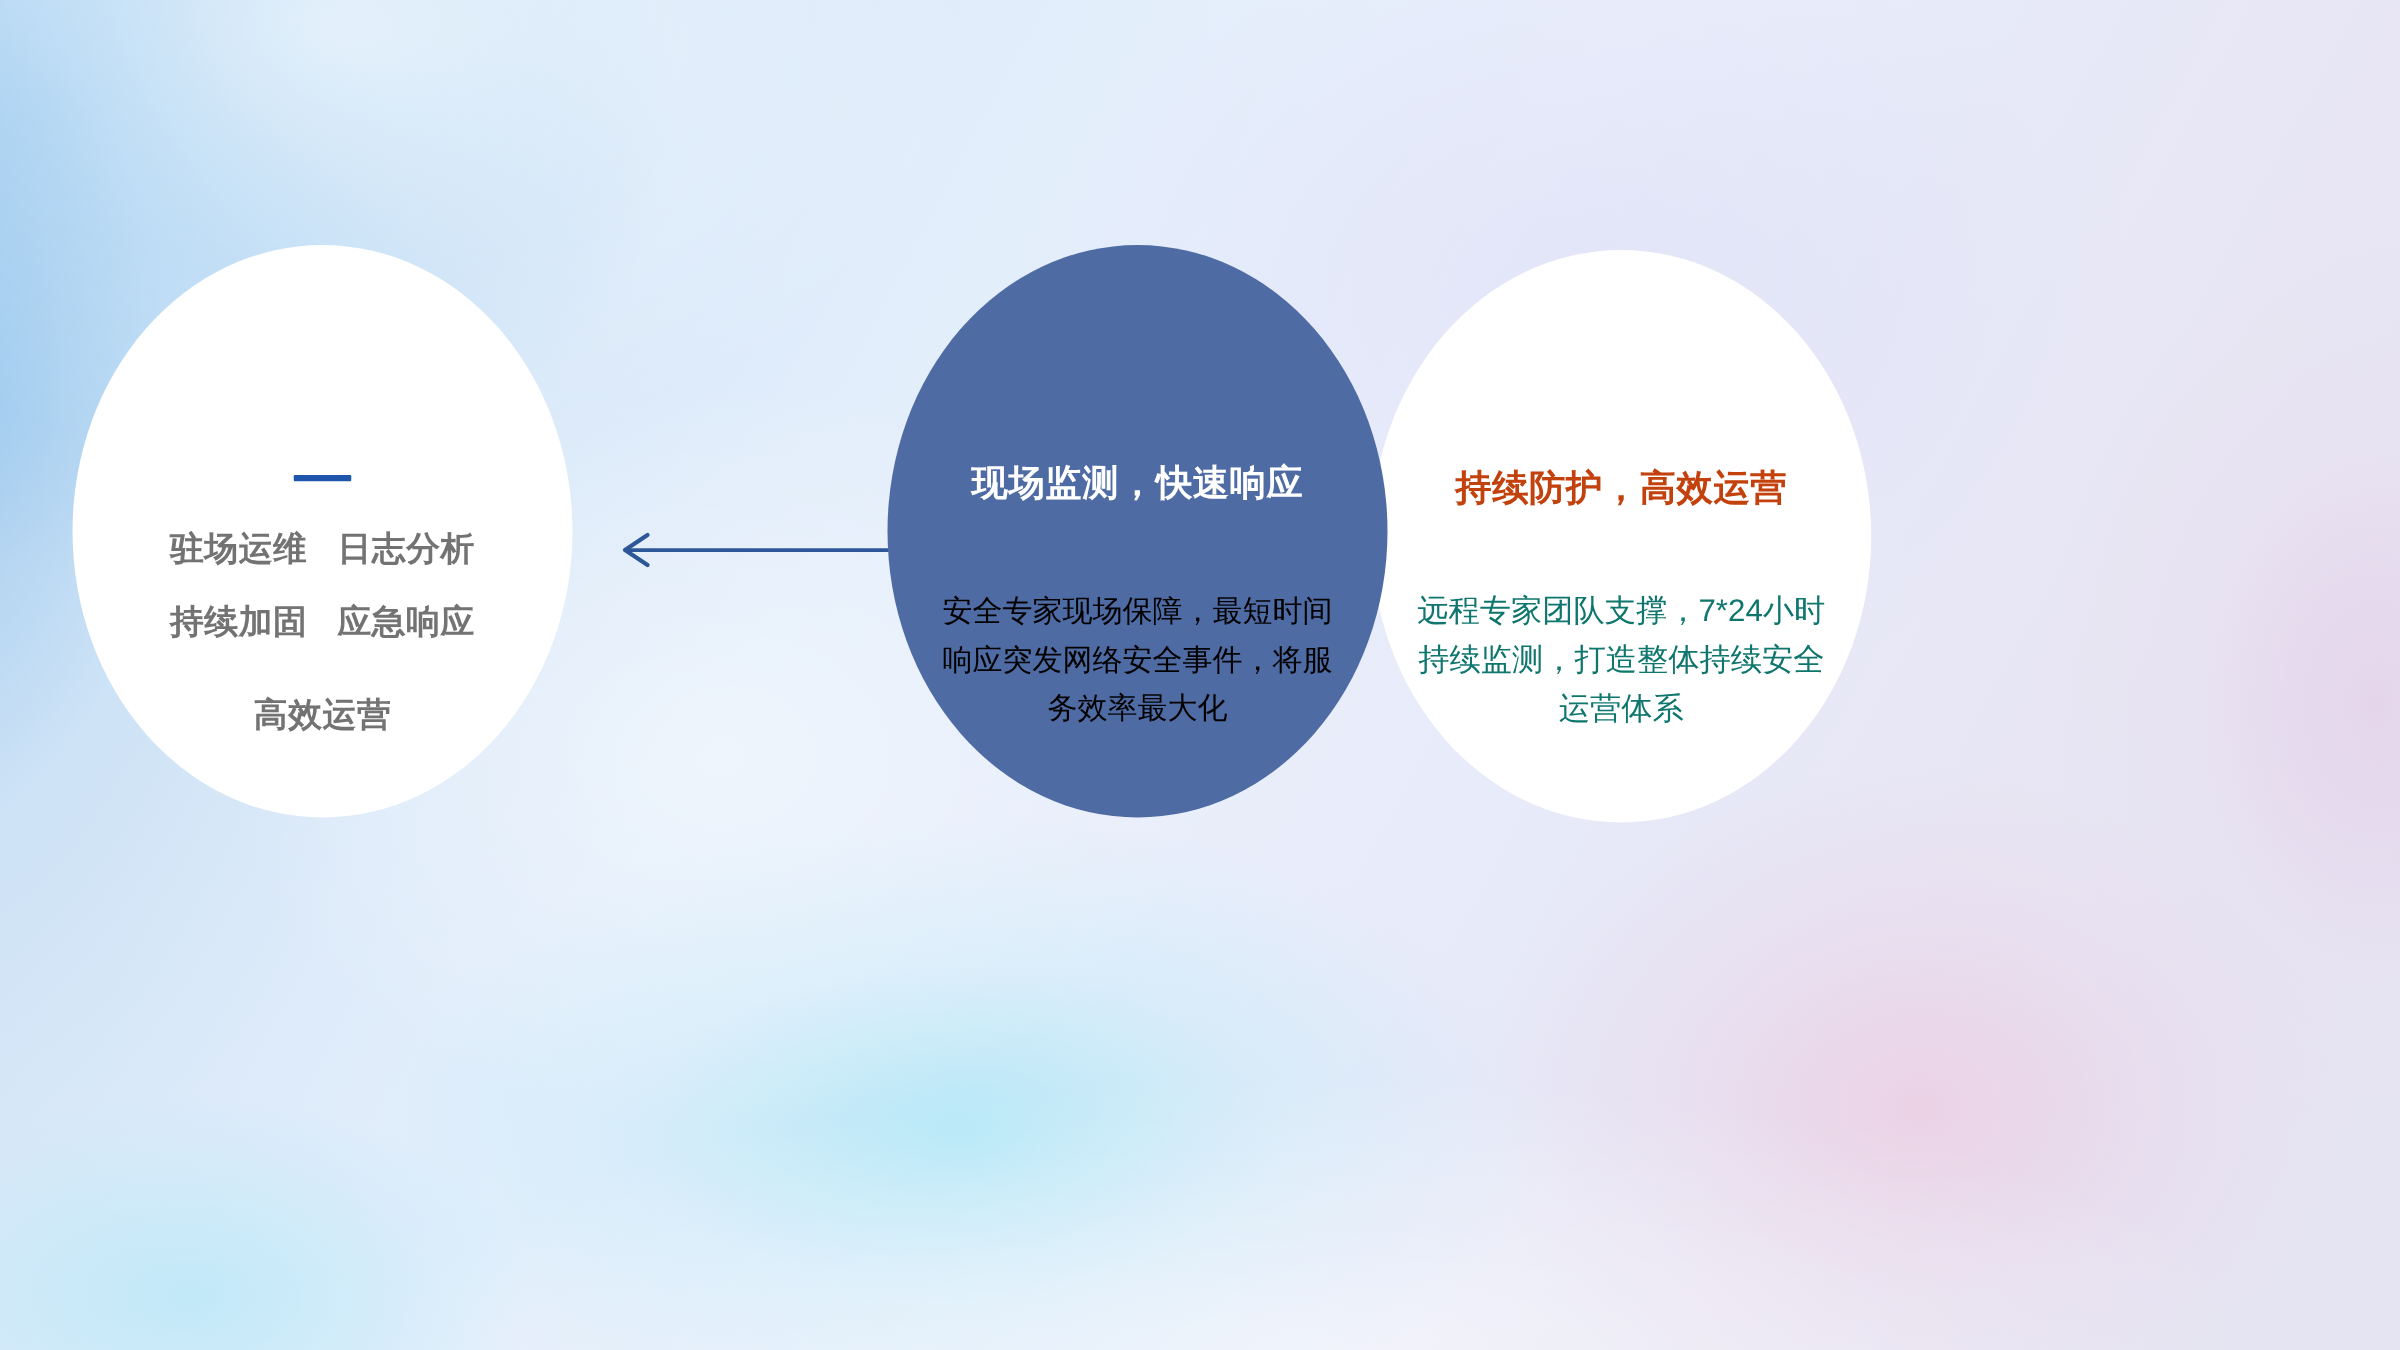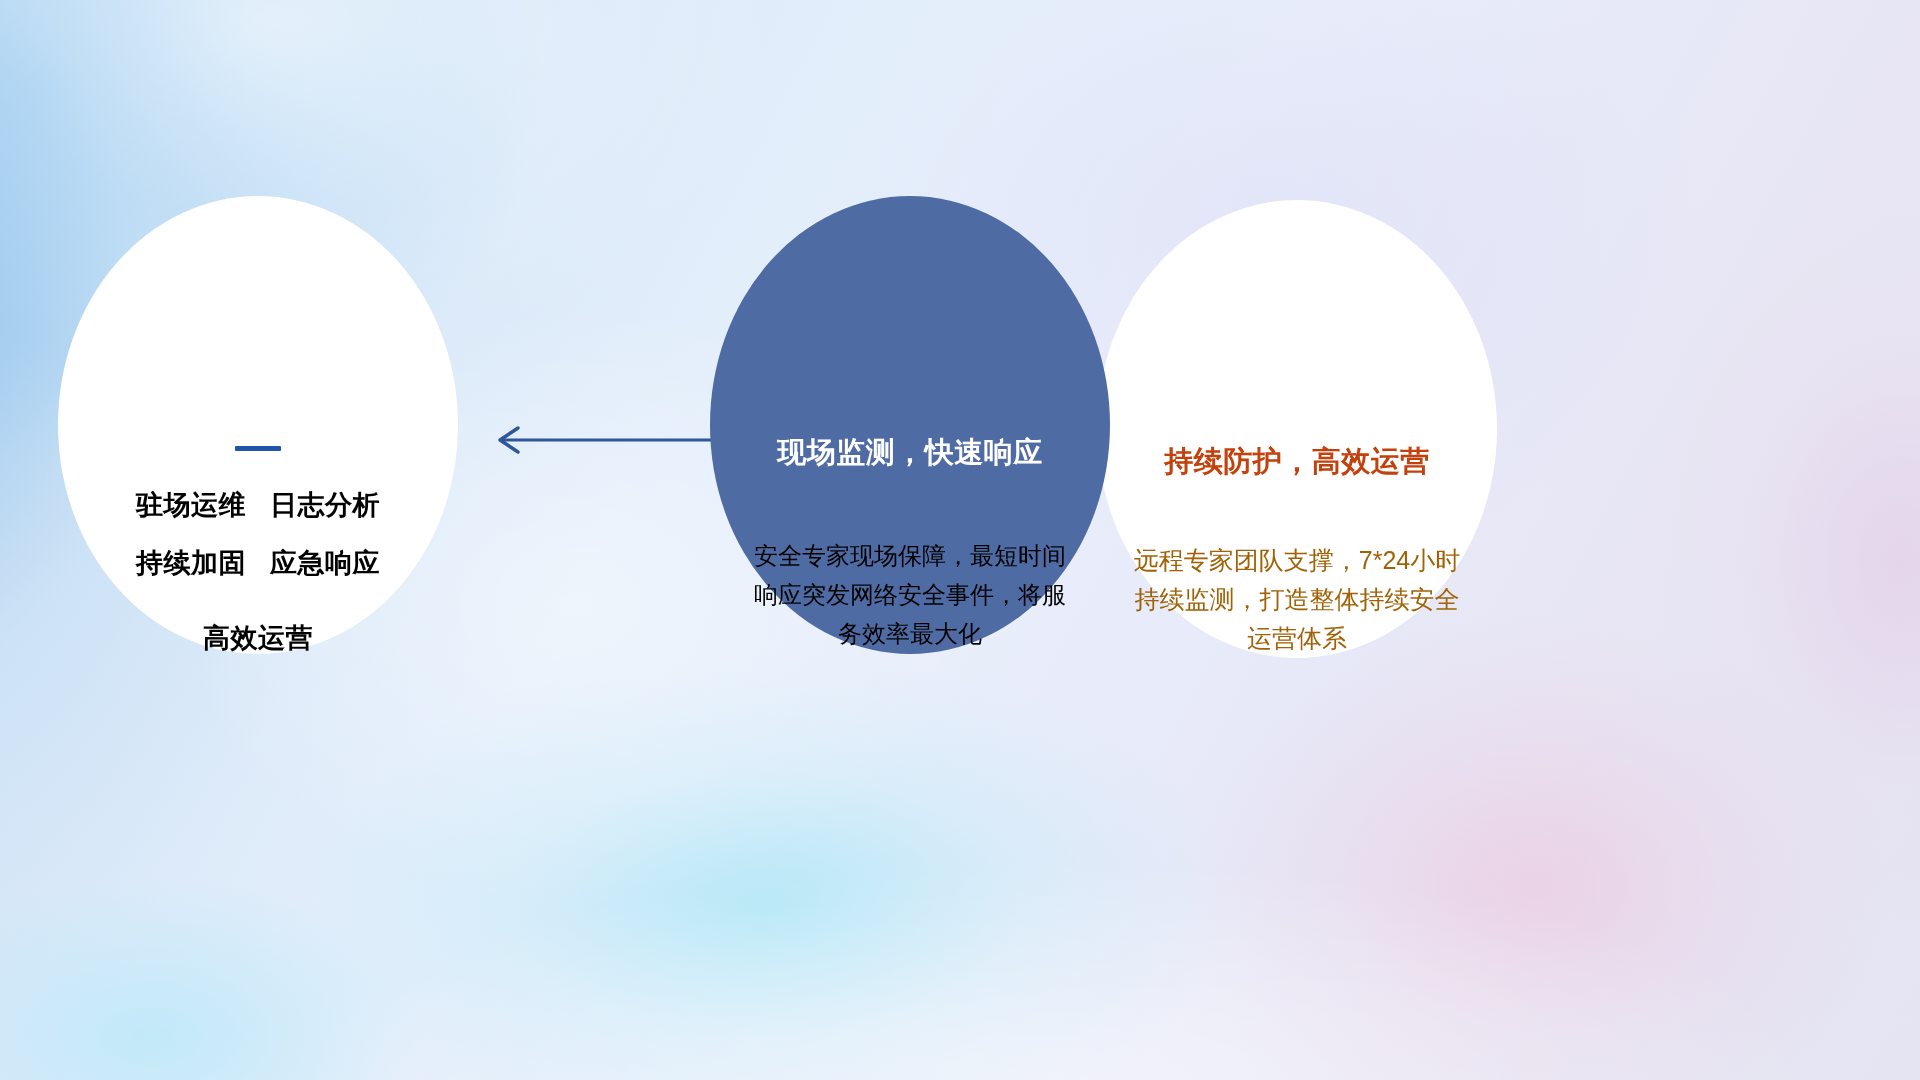--- a/index.html
+++ b/index.html
@@ -79,21 +79,21 @@
   .bg-soft {
     background:radial-gradient(ellipse 500px 380px at 30% 56%,
       rgba(255,255,255,0.40) 0%,
       rgba(255,255,255,0) 80%);
   }
 
   
   .circle {
     position:absolute; border-radius:50%;
     display:flex; flex-direction:column;
-    align-items:center; justify-content:flex-end;
+    align-items:center; justify-content:center;
     text-align:center;
   }
   #circle-left {
     left:58px; top:196px; width:400px; height:458px;
     background:#ffffff;
   }
   #circle-mid {
     left:710px; top:196px; width:400px; height:458px;
     background:#4f6ba4;
     z-index:3;
@@ -103,21 +103,21 @@
     background:#ffffff;
     z-index:2;
   }
 
   
   .dash {
     width:46px; height:5px; background:#1f56ac;
     margin-top:118px; margin-bottom:38px; border-radius:1px;
   }
   .left-line {
-    font-size:27px; font-weight:bold; color:#000000;
+    font-size:27px; font-weight:bold; color:#737373;
     letter-spacing:0.5px; line-height:1.2; margin-bottom:26px;
     white-space:pre;
   }
   .left-line.last { margin-top:16px; margin-bottom:0; }
 
   
   #circle-mid .title {
     margin-top:104px;
     font-size:29px; font-weight:bold; color:#ffffff;
     letter-spacing:0.5px; white-space:nowrap;
@@ -129,21 +129,21 @@
   }
 
   
   #circle-right .title {
     margin-top:100px;
     font-size:29px; font-weight:bold; color:#c2410c;
     letter-spacing:0.5px; white-space:nowrap;
   }
   #circle-right .body {
     margin-top:59px;
-    font-size:25px; color:#a16207; line-height:1.56;
+    font-size:25px; color:#0f766e; line-height:1.56;
     width:345px;
   }
 
   
   #arrow { position:absolute; left:488px; top:418px; width:225px; height:44px; z-index:1; }
 </style>
 </head>
 <body>
 
 <div id="slide">

